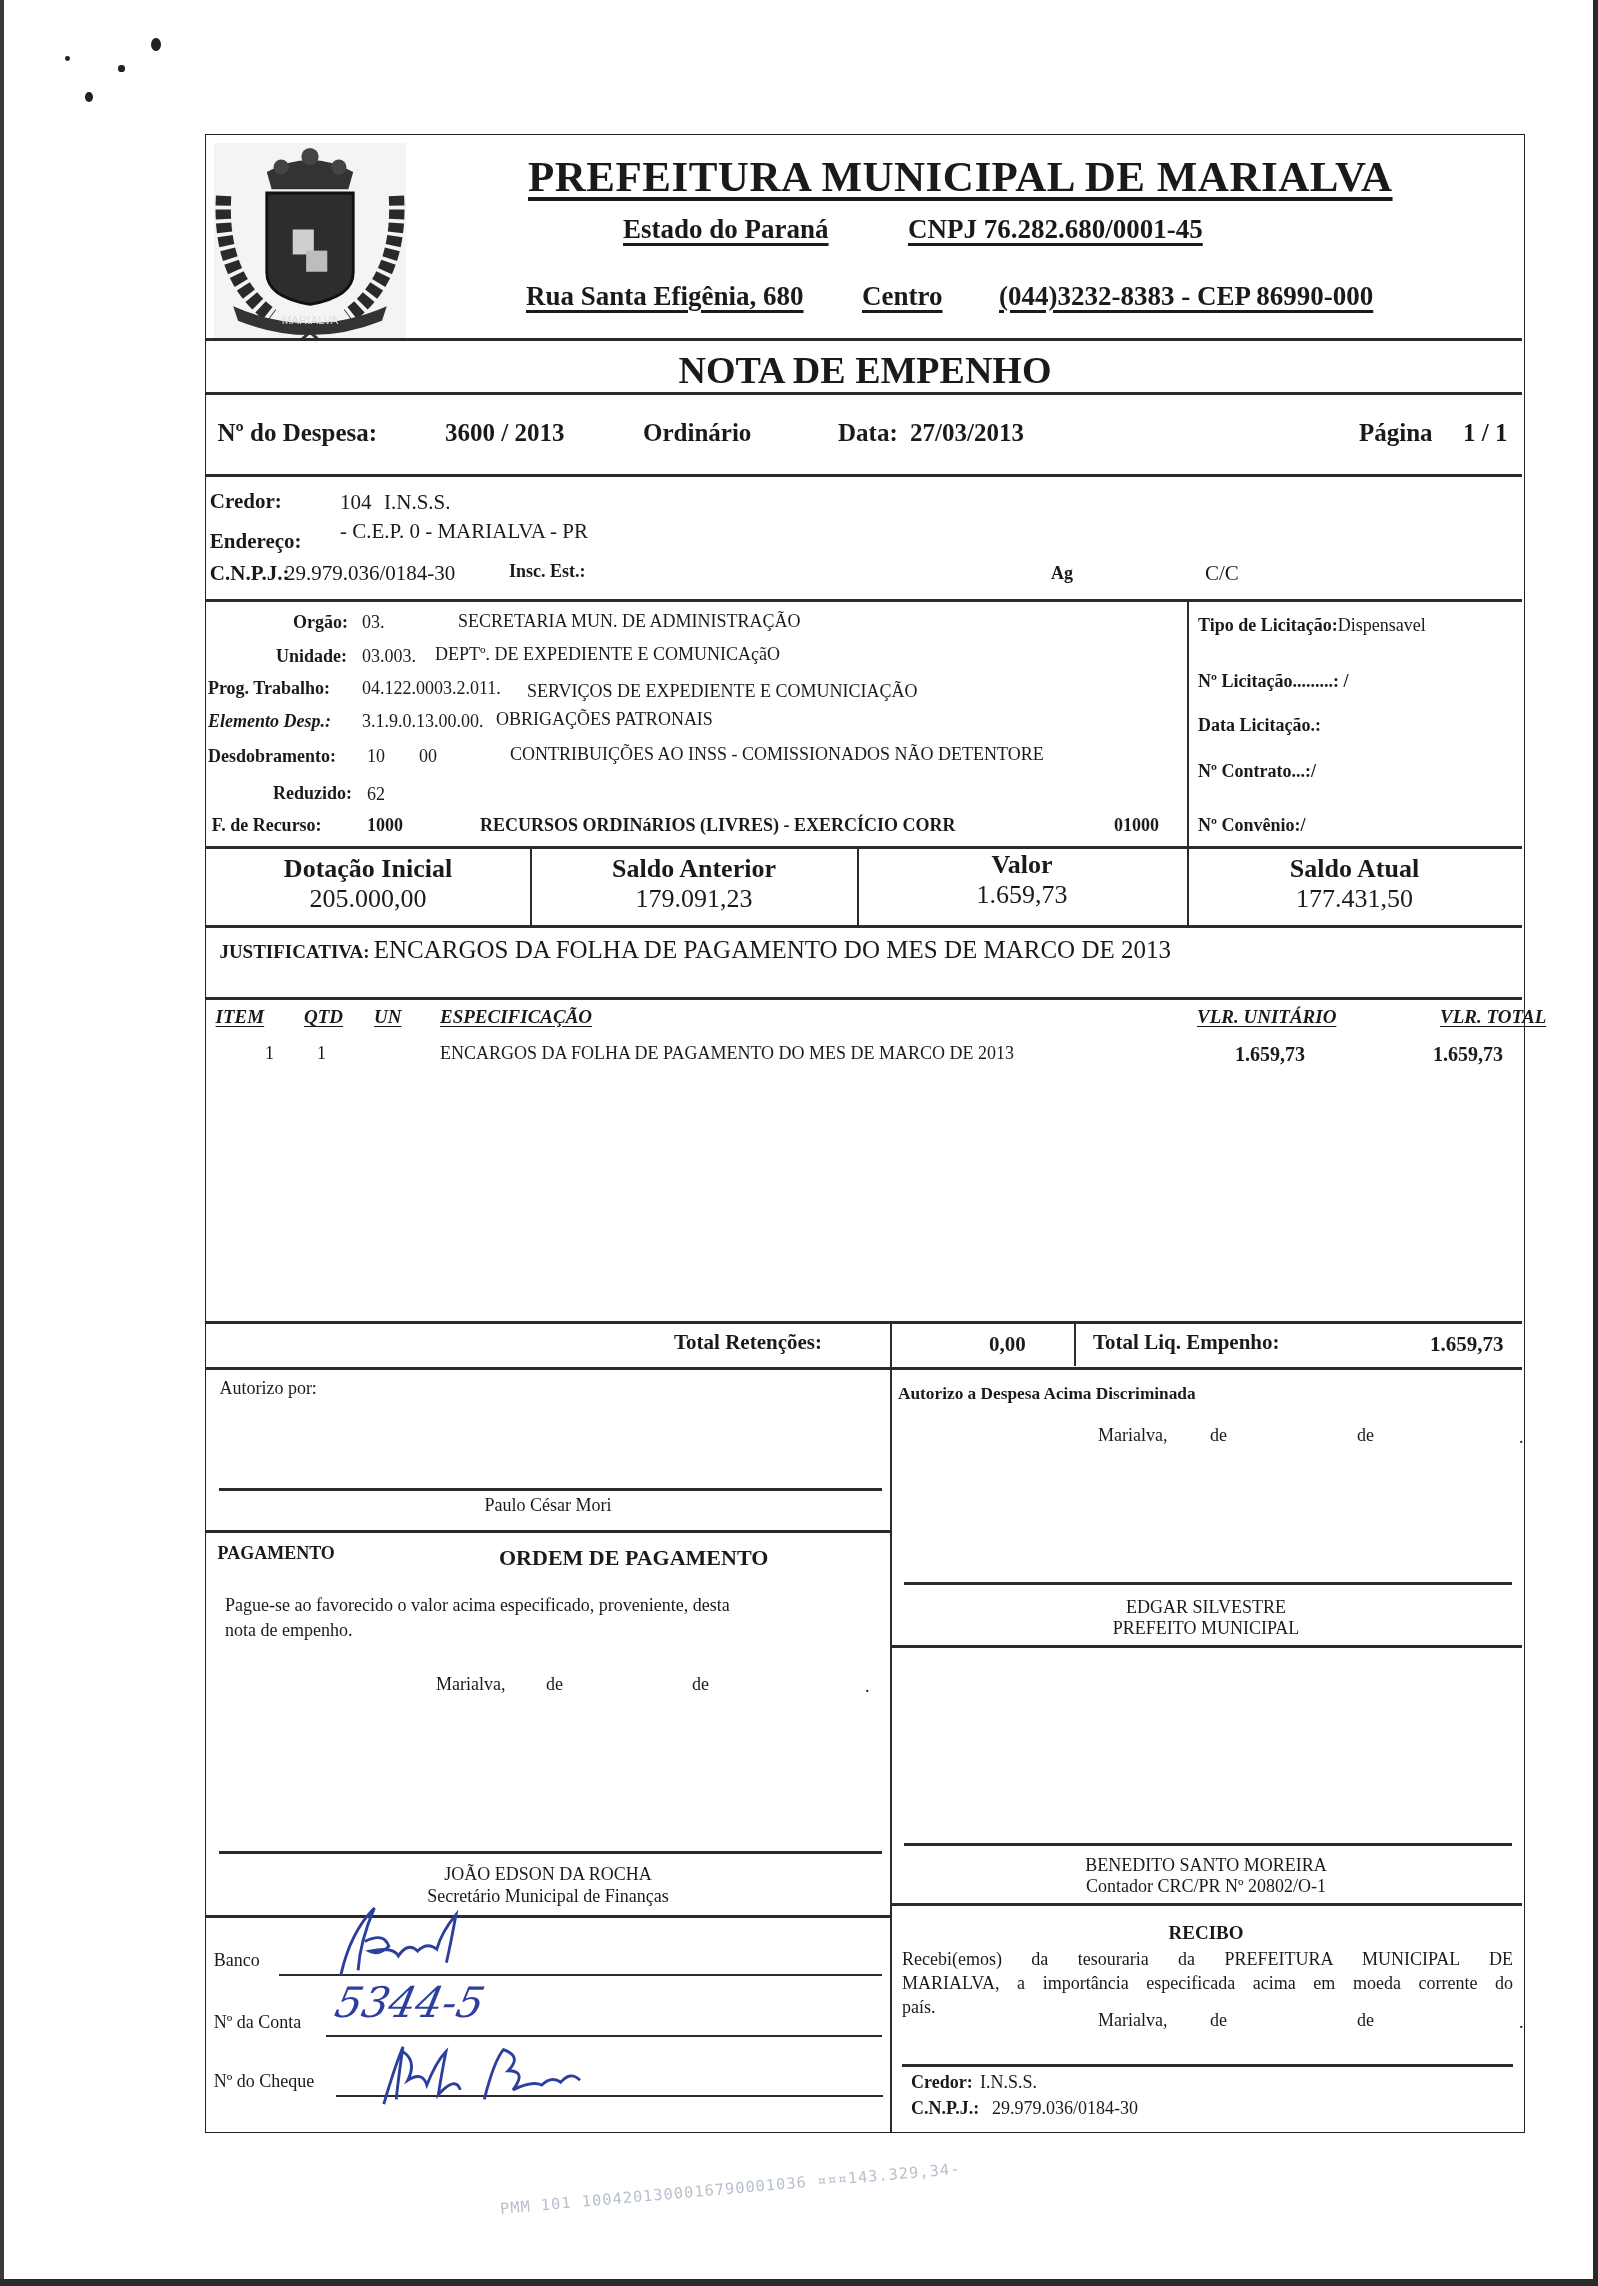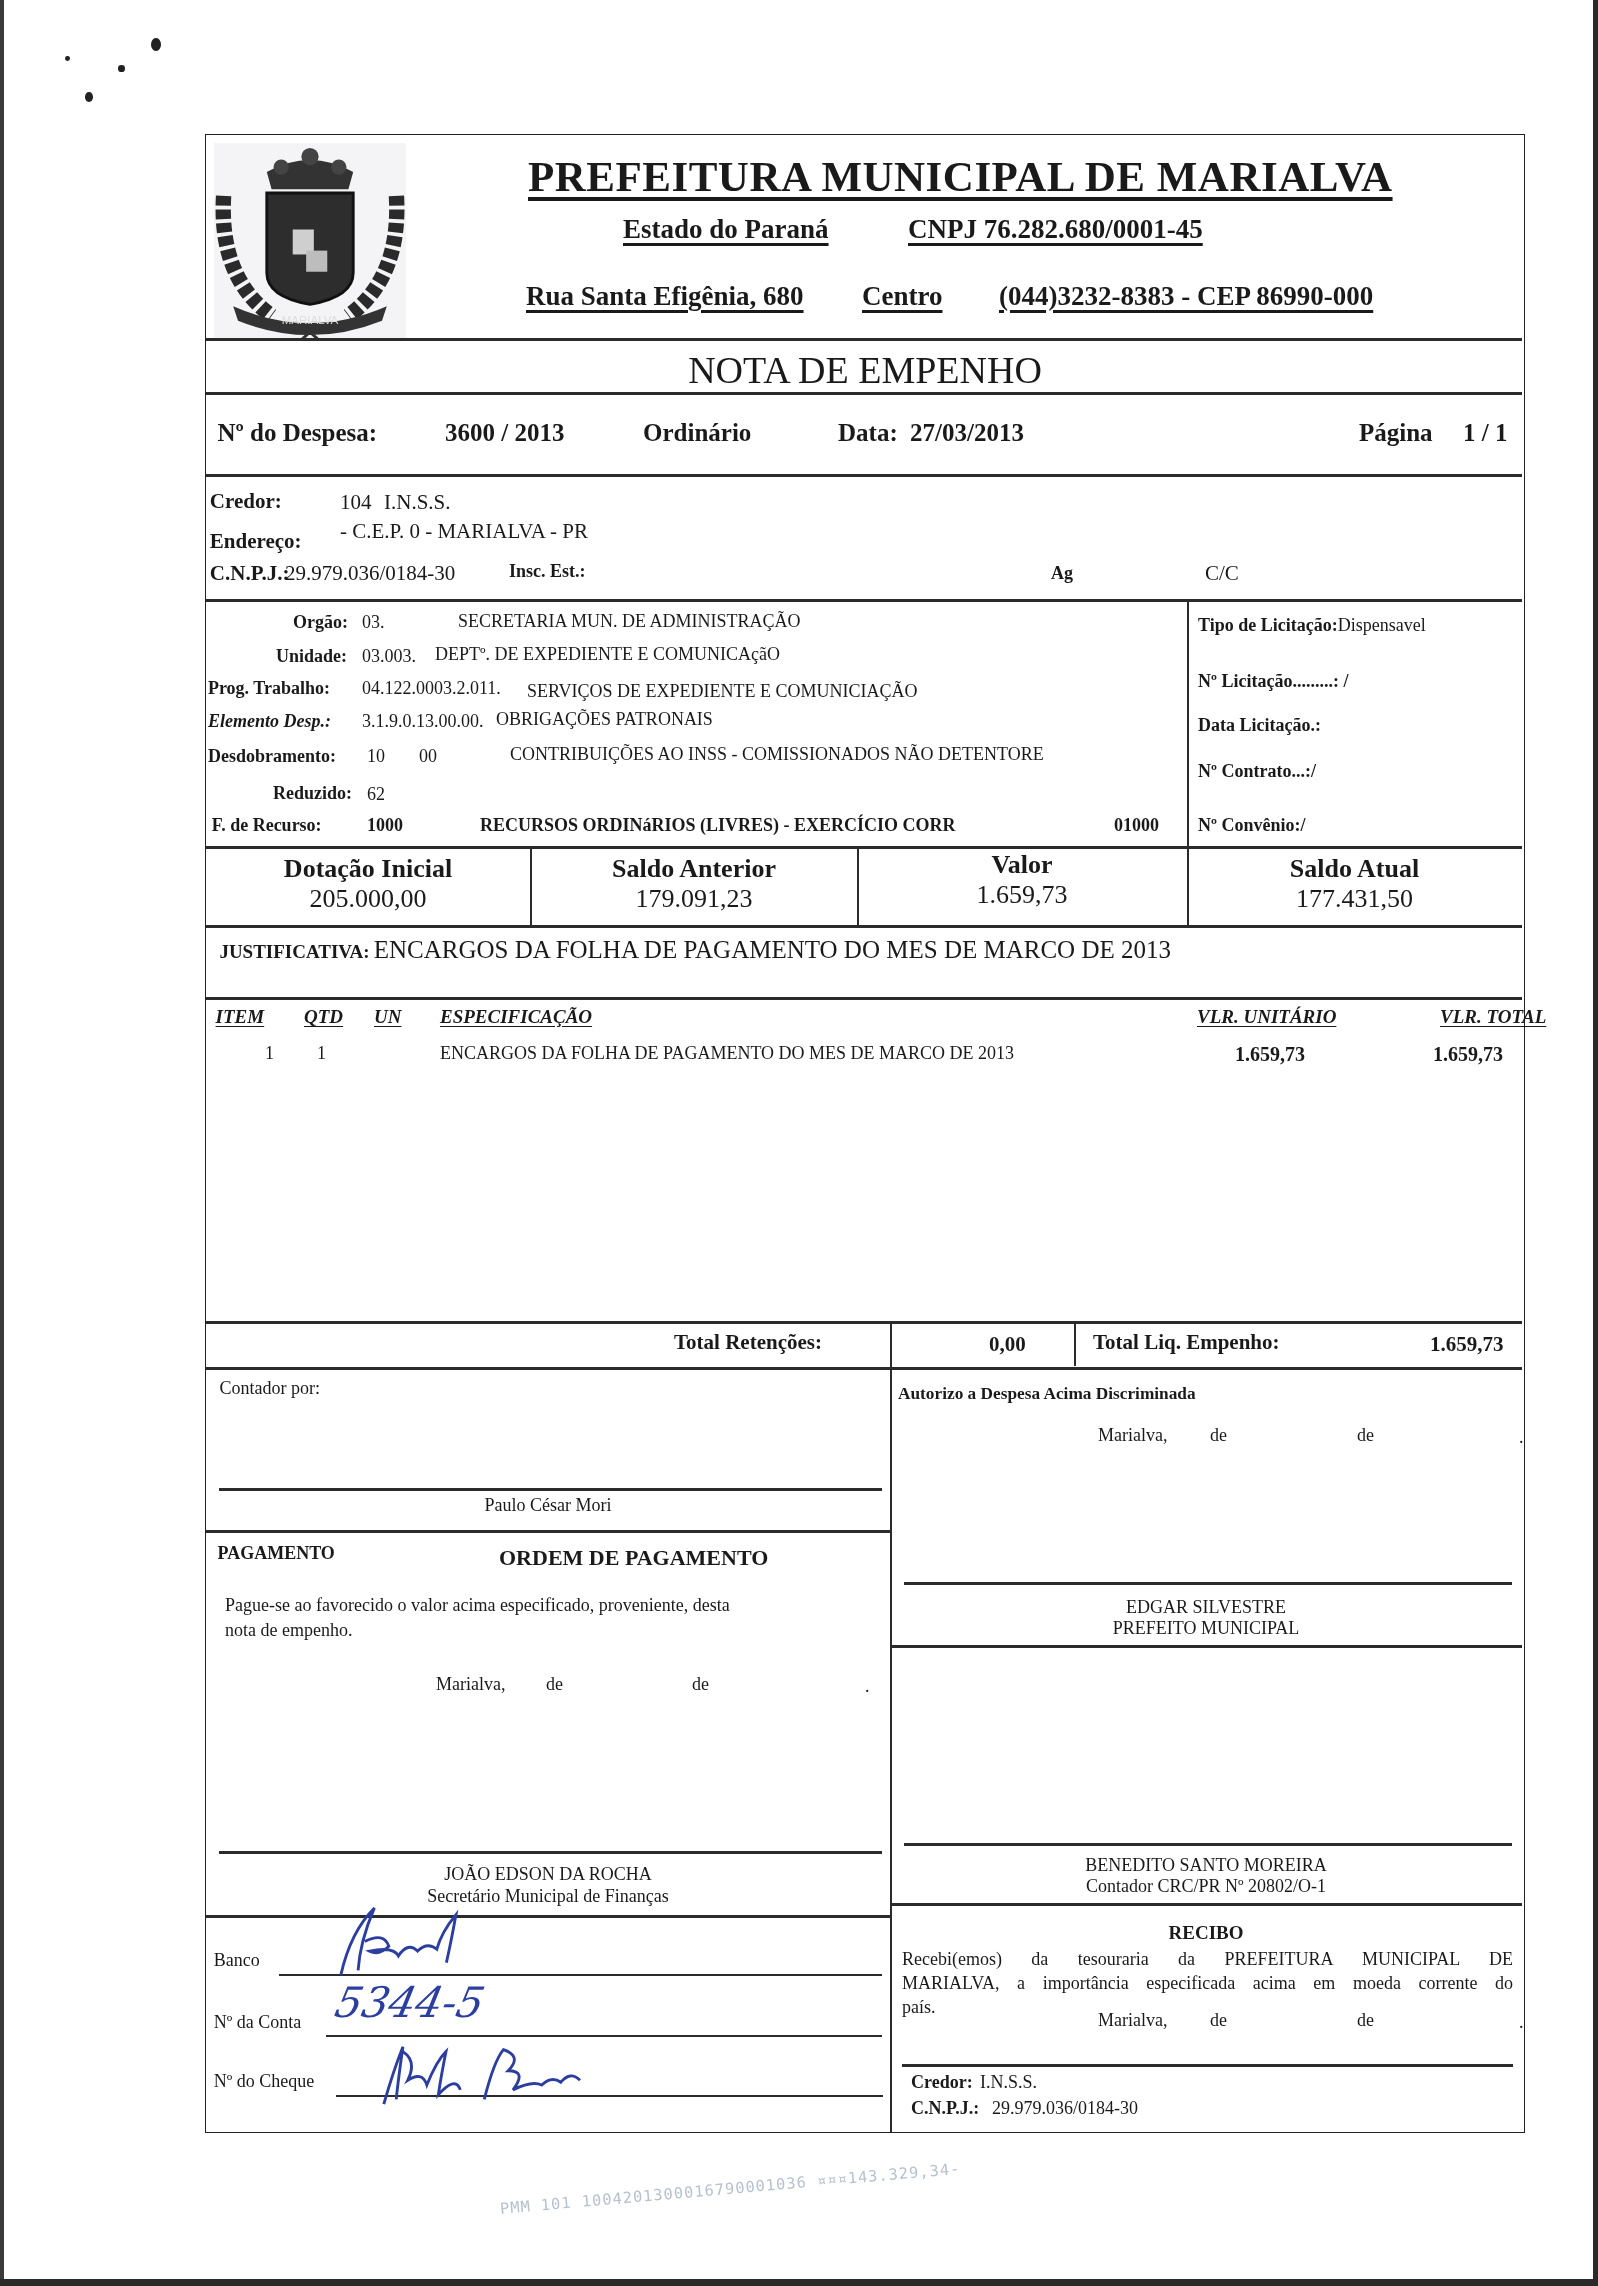--- a/index.html
+++ b/index.html
@@ -22,21 +22,21 @@
   .hline { position: absolute; height: 2.9px; background: #2b2b2b; }
   .vline { position: absolute; width: 1.9px; background: #2b2b2b; }
 
   .b { font-weight: bold; }
   .t { position: absolute; white-space: nowrap; }
 
   
   .crest { position: absolute; left: 7.7px; top: 7.7px; width: 192px; height: 197px; }
   .title { position: absolute; left: 322px; top: 17.3px; font-size: 43px; font-weight: bold; text-decoration: underline; text-decoration-thickness: 3.8px; text-underline-offset: 5.8px; letter-spacing: 0.5px; }
   .sub1 { position: absolute; font-size: 27px; font-weight: bold; text-decoration: underline; text-decoration-thickness: 2.9px; text-underline-offset: 4.8px; }
-  .nota { position: absolute; left: 0; width: 100%; top: 213px; text-align: center; font-size: 38px; font-weight: normal; }
+  .nota { position: absolute; left: 0; width: 100%; top: 213px; text-align: center; font-size: 38px; font-weight: bold; }
 
   .lbl { font-weight: bold; font-size: 21px; }
   .val { font-size: 21px; }
   .sm { font-size: 18px; }
   .smb { font-size: 18px; font-weight: bold; }
 
   .boxhead { position: absolute; text-align: center; font-size: 26px; font-weight: bold; }
   .boxval { position: absolute; text-align: center; font-size: 26px; }
 
   .th { font-style: italic; font-weight: bold; font-size: 19px; text-decoration: underline; text-underline-offset: 2.9px; }
@@ -178,21 +178,21 @@
 
   <div class="hline" style="left:0;top:1186px;width:1316px;"></div>
   <div class="vline" style="left:684px;top:1188px;height:809px;"></div>
   <div class="vline" style="left:868px;top:1188px;height:43px;"></div>
   <div class="t b" style="left:468px;top:1195px;font-size:21px;">Total Retenções:</div>
   <div class="t b" style="left:783px;top:1197px;font-size:21px;">0,00</div>
   <div class="t b" style="left:887px;top:1195px;font-size:21px;">Total Liq. Empenho:</div>
   <div class="t b" style="left:1224px;top:1197px;font-size:21px;">1.659,73</div>
   <div class="hline" style="left:0;top:1232px;width:1316px;"></div>
 
-  <div class="t sm" style="left:13.4px;top:1243px;">Contador por:</div>
+  <div class="t sm" style="left:13.4px;top:1243px;">Autorizo por:</div>
   <div class="hline" style="left:13.4px;top:1353px;width:663px;height:2.9px;"></div>
   <div class="t sm" style="left:0;width:684px;top:1360px;text-align:center;">Paulo César Mori</div>
   <div class="hline" style="left:0;top:1395px;width:684px;"></div>
 
   <div class="t smb" style="left:692px;top:1249px;font-size:17.3px;">Autorizo a Despesa Acima Discriminada</div>
   <div class="t sm" style="left:892px;top:1290px;">Marialva,</div>
   <div class="t sm" style="left:1004px;top:1290px;">de</div>
   <div class="t sm" style="left:1151px;top:1290px;">de</div>
   <div class="t sm" style="left:1313px;top:1292px;">.</div>
 

